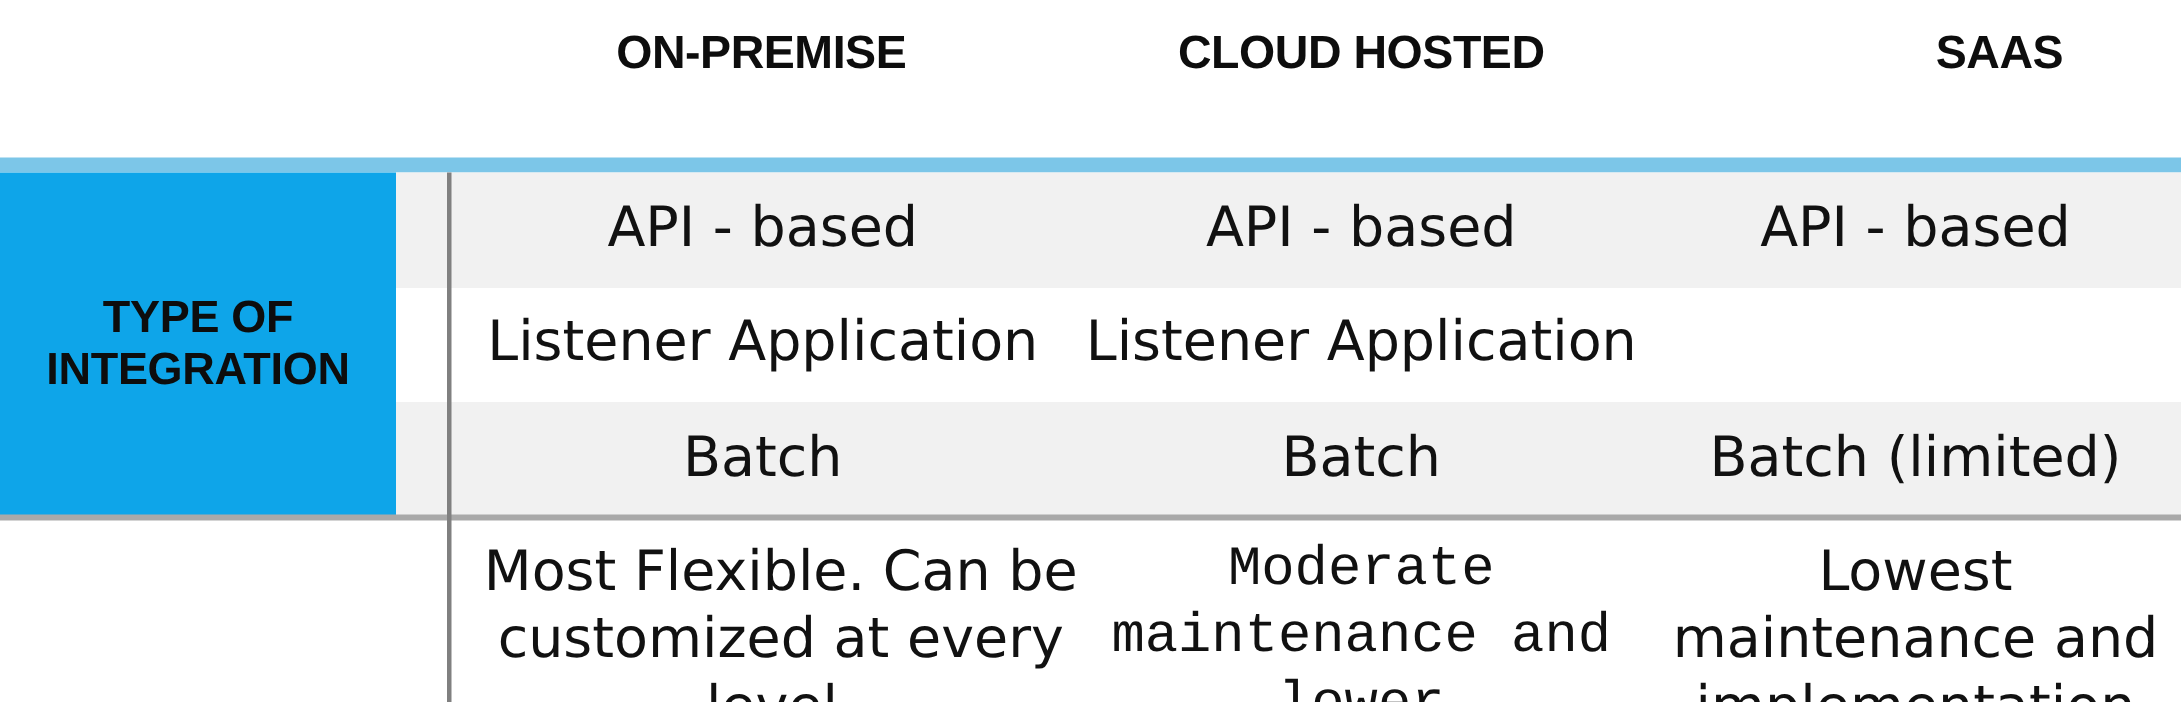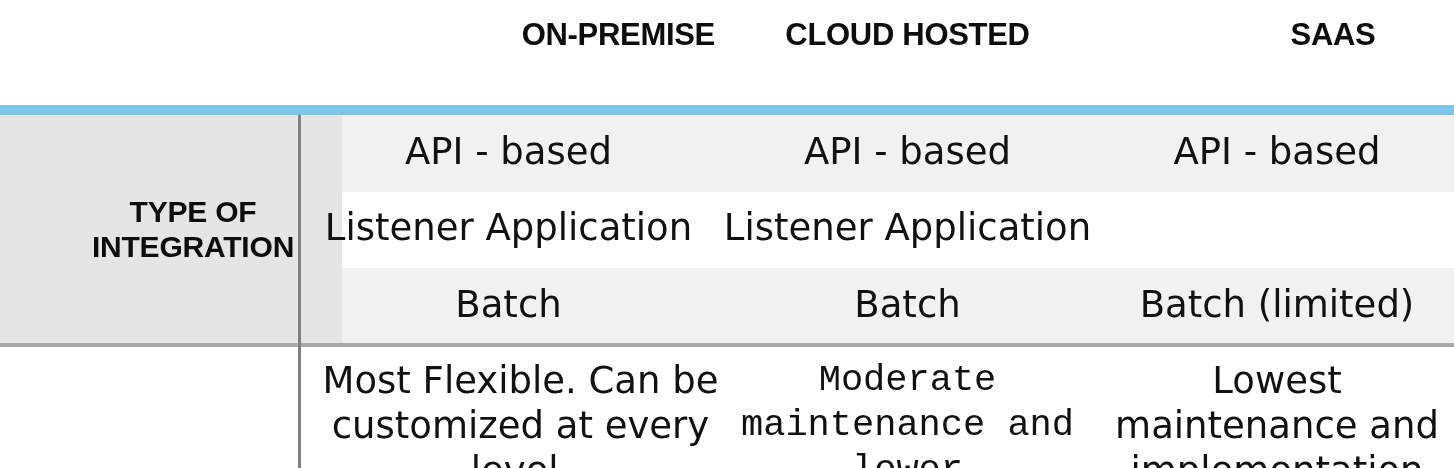--- a/index.html
+++ b/index.html
@@ -34,21 +34,21 @@
     position: absolute;
     top: 17px;
     text-align: center;
     font-weight: 700;
     font-size: 31px;
     letter-spacing: -0.3px;
     color: #0d0d0d;
     font-family: "Liberation Sans", "DejaVu Sans", sans-serif;
     white-space: nowrap;
   }
-  .ch-onprem  { left: 300px;  width: 415px; text-align: right; }
+  .ch-onprem  { left: 300px;  width: 415px; }
   .ch-cloud   { left: 715px;  width: 385px; }
   .ch-saas    { left: 1156px; width: 354px; }
 
   
   .blue-rule {
     position: absolute;
     left: 0;
     top: 105px;
     width: 1454px;
     height: 10px;
@@ -75,34 +75,33 @@
   .row-1 { top: 0px;   height: 77px; }
   .row-2 { top: 77px;  height: 76px; }
   .row-3 { top: 153px; height: 77px; }
   .row-4 { top: 232px; height: 121px; }
 
   
   .label-cell {
     position: absolute;
     left: 0;
     top: 0;
-    width: 298px;
+    width: 264px;
     height: 230px;
-    background: #e5e5e5;
+    background: #0ea5e9;
     display: flex;
     align-items: center;
     justify-content: center;
     text-align: center;
     font-weight: 700;
     font-size: 30px;
     line-height: 1.16;
     letter-spacing: -0.2px;
     color: #0d0d0d;
     font-family: "Liberation Sans", "DejaVu Sans", sans-serif;
-    padding-left: 44px;
   }
   .label-cell .lbl-line { display: block; }
 
   .label-cell-empty {
     position: absolute;
     left: 0;
     top: 232px;
     width: 298px;
     height: 121px;
     background: #ffffff;

